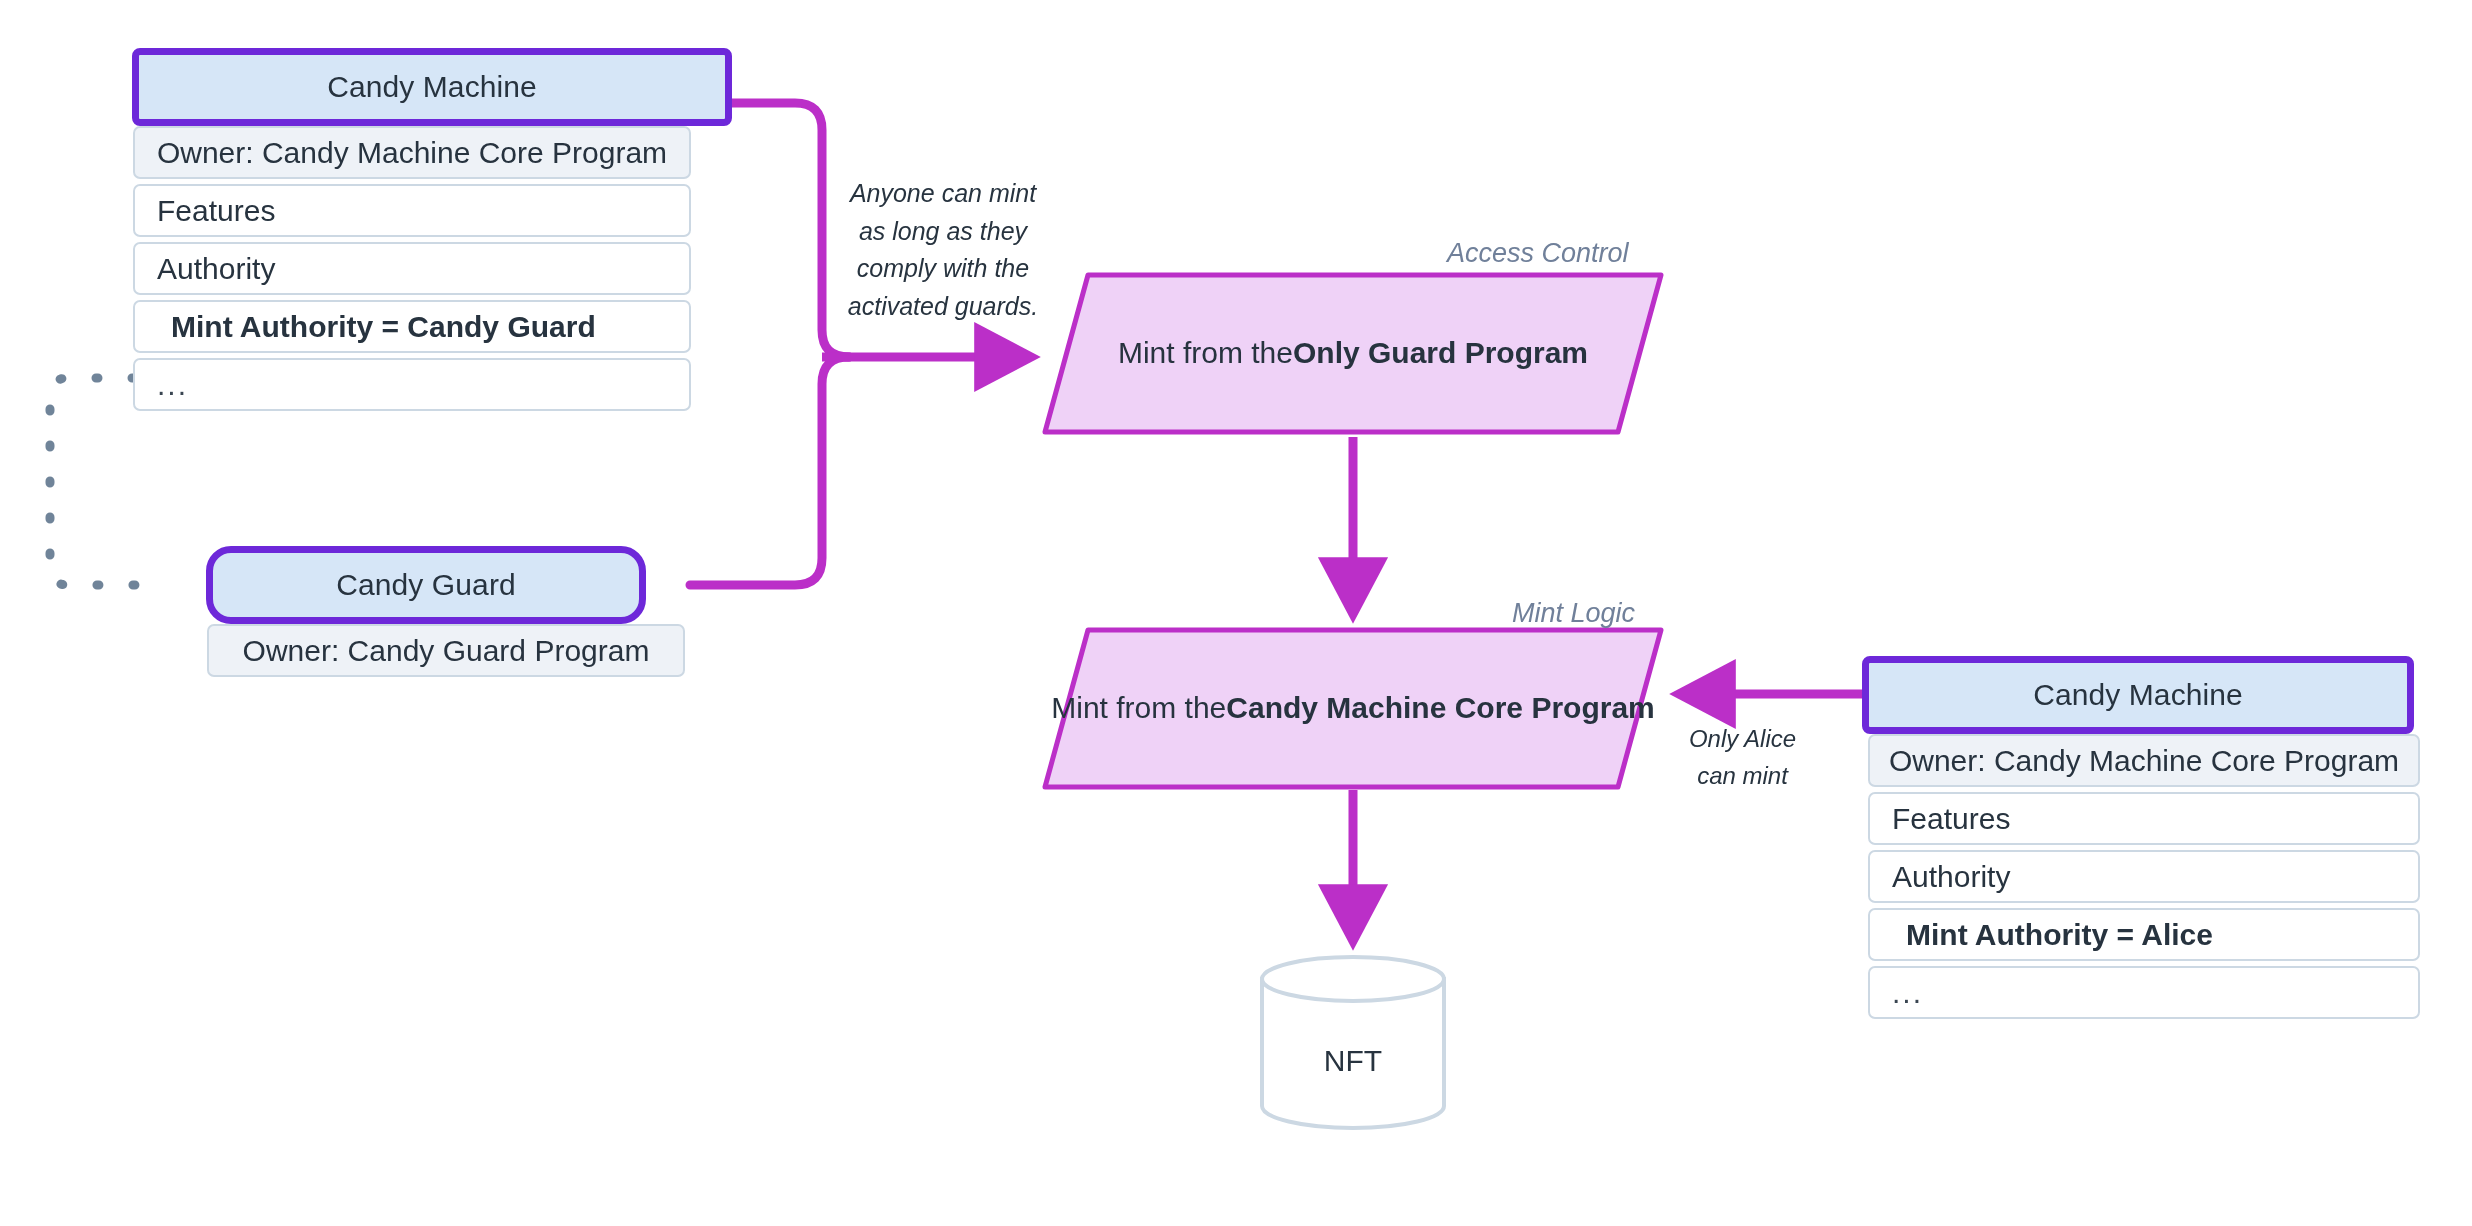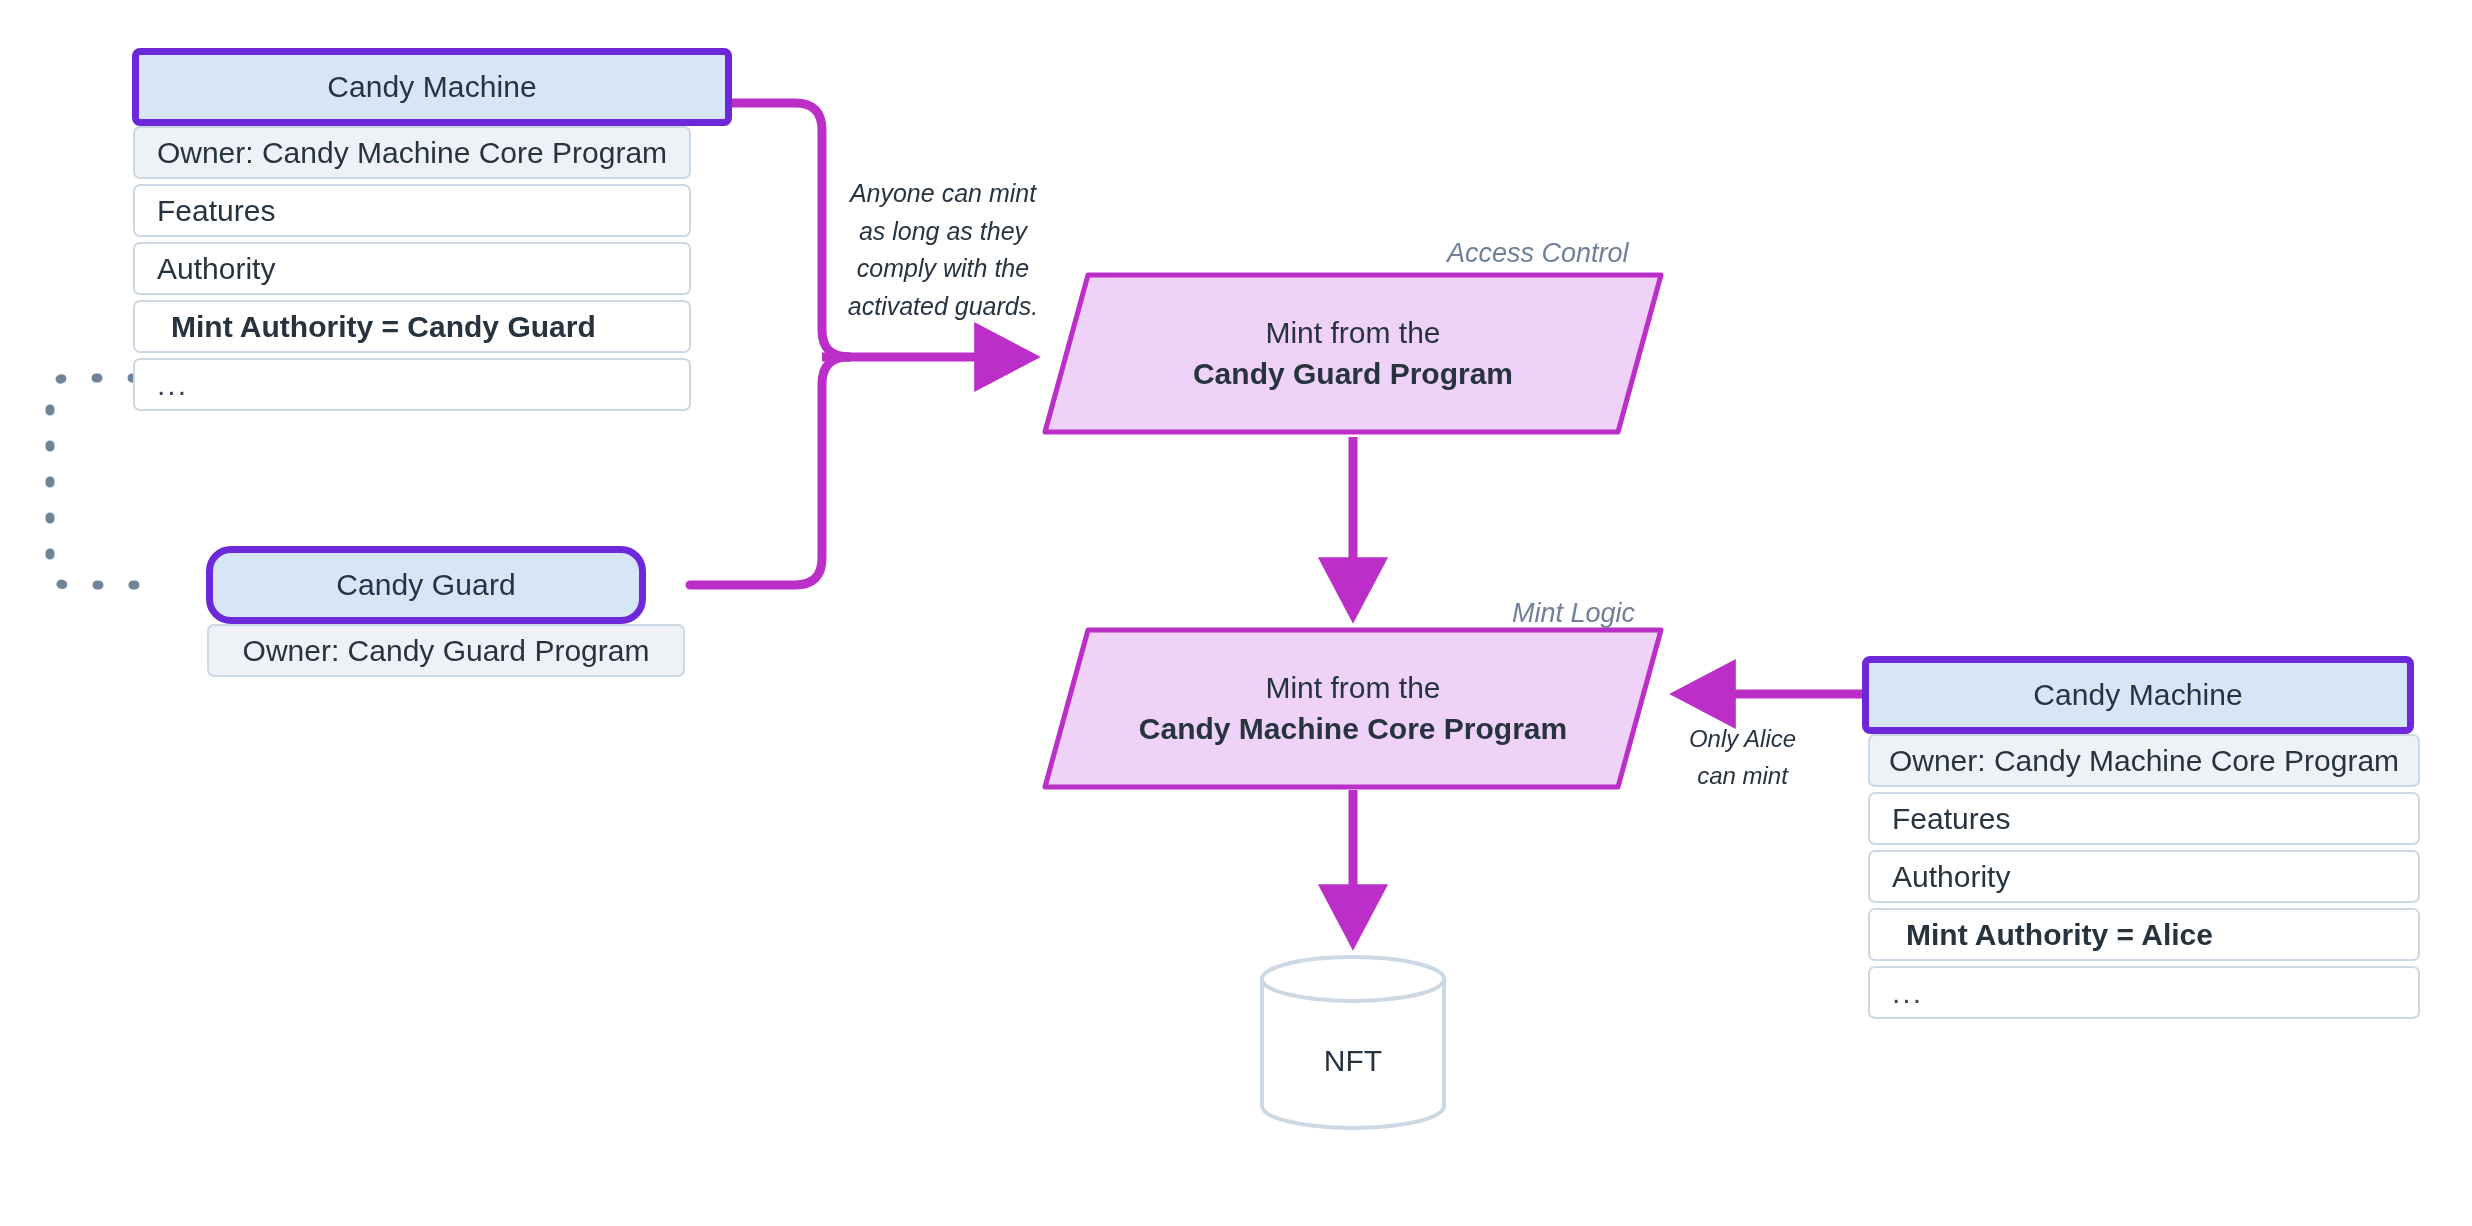--- a/index.html
+++ b/index.html
@@ -70,21 +70,21 @@
 
   
   .para-wrap { position: absolute; }
   .para-svg { position: absolute; left: 0; top: 0; overflow: visible; }
   .para-text {
     position: absolute;
     left: 0; top: 0;
     width: 100%;
     height: 100%;
     display: flex;
-    flex-direction: column;
+    flex-direction: row;
     align-items: center;
     justify-content: center;
     text-align: center;
     line-height: 1.35;
   }
   .para-l1 { font-size: 30px; color: #27333f; }
   .para-l2 { font-size: 30px; font-weight: bold; color: #27333f; }
 
   .para-caption {
     position: absolute;
@@ -171,21 +171,21 @@
 as long as they
 comply with the
 activated guards.</div>
 
   <div class="para-wrap" style="left:1040px; top:270px; width:626px; height:167px;">
     <svg class="para-svg" width="626" height="167" viewBox="0 0 626 167">
       <path d="M 48 5 L 621 5 L 578 162 L 5 162 Z" fill="#efd2f7" stroke="#bb2fc8" stroke-width="5" stroke-linejoin="round"></path>
     </svg>
     <div class="para-text">
       <div class="para-l1">Mint from the</div>
-      <div class="para-l2">Candy Guard Program</div>
+      <div class="para-l2">Only Guard Program</div>
     </div>
   </div>
   <div class="para-caption" style="left:1447px; top:238px;">Access Control</div>
 
   <div class="para-wrap" style="left:1040px; top:625px; width:626px; height:167px;">
     <svg class="para-svg" width="626" height="167" viewBox="0 0 626 167">
       <path d="M 48 5 L 621 5 L 578 162 L 5 162 Z" fill="#efd2f7" stroke="#bb2fc8" stroke-width="5" stroke-linejoin="round"></path>
     </svg>
     <div class="para-text">
       <div class="para-l1">Mint from the</div>

